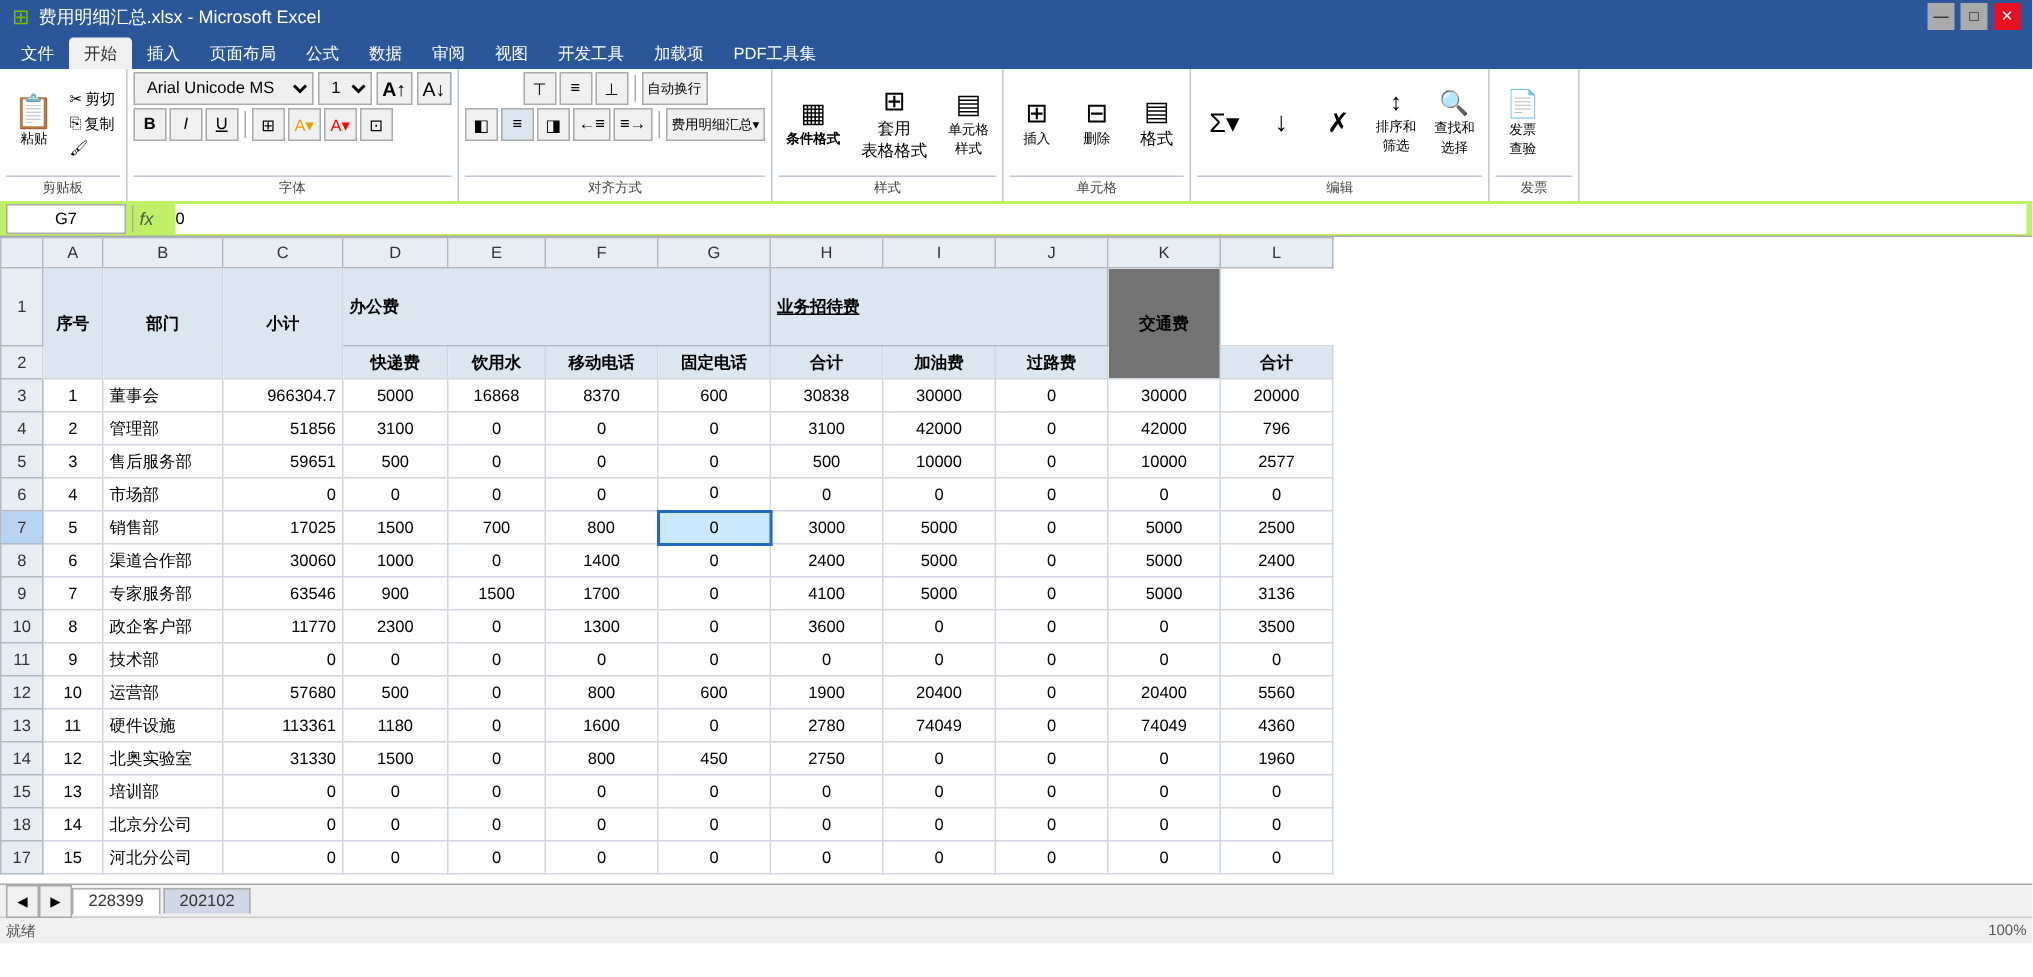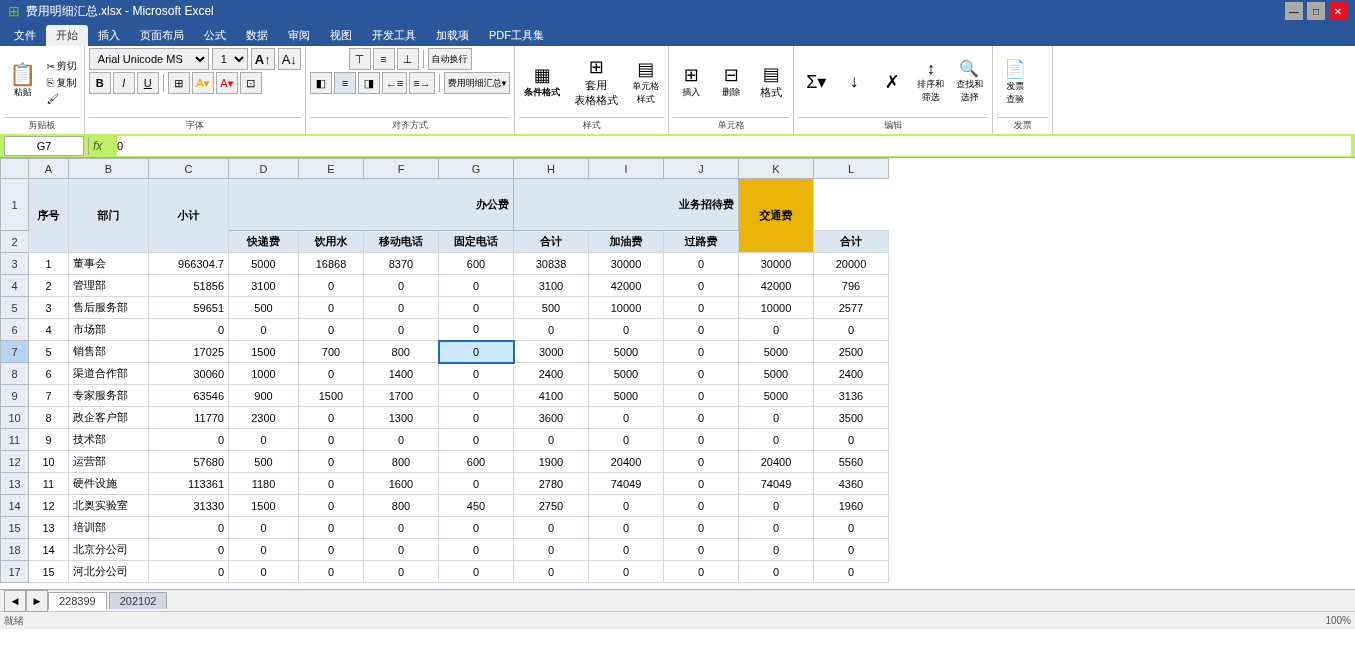--- a/index.html
+++ b/index.html
@@ -110,21 +110,21 @@
       height: 22px;
       white-space: nowrap;
       overflow: hidden;
       text-overflow: ellipsis;
       background: #fff;
     }
     .cell-center { text-align: center; }
     .cell-right { text-align: right; }
     .cell-header-merge {
       background: #dce6f1;
-      text-align: right;
+      text-align: left;
       font-weight: bold;
       border: 1px solid #b0b8c4;
       padding: 18px 4px;
       height: 22px;
     }
     .cell-bold { font-weight: bold; }
     .cell-selected { background: #cce8ff; }
     .row-selected .row-header { background: #b8d4f0; }
 
     
@@ -450,22 +450,22 @@
     </tr>
   </thead>
   <tbody>
 
     <tr>
       <td class="row-header">1</td>
       <td class="cell cell-center cell-bold" rowspan="2" style="background:#dce6f1;vertical-align:middle;">序号</td>
       <td class="cell cell-center cell-bold" rowspan="2" style="background:#dce6f1;vertical-align:middle;">部门</td>
       <td class="cell cell-center cell-bold" rowspan="2" style="background:#dce6f1;vertical-align:middle;">小计</td>
       <td class="cell-header-merge cell-bold" colspan="4" style="background:#dce6f1;">办公费</td>
-      <td class="cell-header-merge cell-bold" colspan="3" style="background:#dce6f1;">业务招待费</td>
-      <td class="cell cell-center cell-bold" rowspan="2" style="background:#eab308;vertical-align:middle;">交通费</td>
+      <td class="cell-header-merge cell-bold" colspan="3" style="background:#dce6f1;text-decoration:underline;">业务招待费</td>
+      <td class="cell cell-center cell-bold" rowspan="2" style="background:#737373;vertical-align:middle;">交通费</td>
     </tr>
 
     <tr>
       <td class="row-header">2</td>
       <td class="cell cell-center cell-bold" style="background:#dce6f1;">快递费</td>
       <td class="cell cell-center cell-bold" style="background:#dce6f1;">饮用水</td>
       <td class="cell cell-center cell-bold" style="background:#dce6f1;">移动电话</td>
       <td class="cell cell-center cell-bold" style="background:#dce6f1;">固定电话</td>
       <td class="cell cell-center cell-bold" style="background:#dce6f1;">合计</td>
       <td class="cell cell-center cell-bold" style="background:#dce6f1;">加油费</td>

